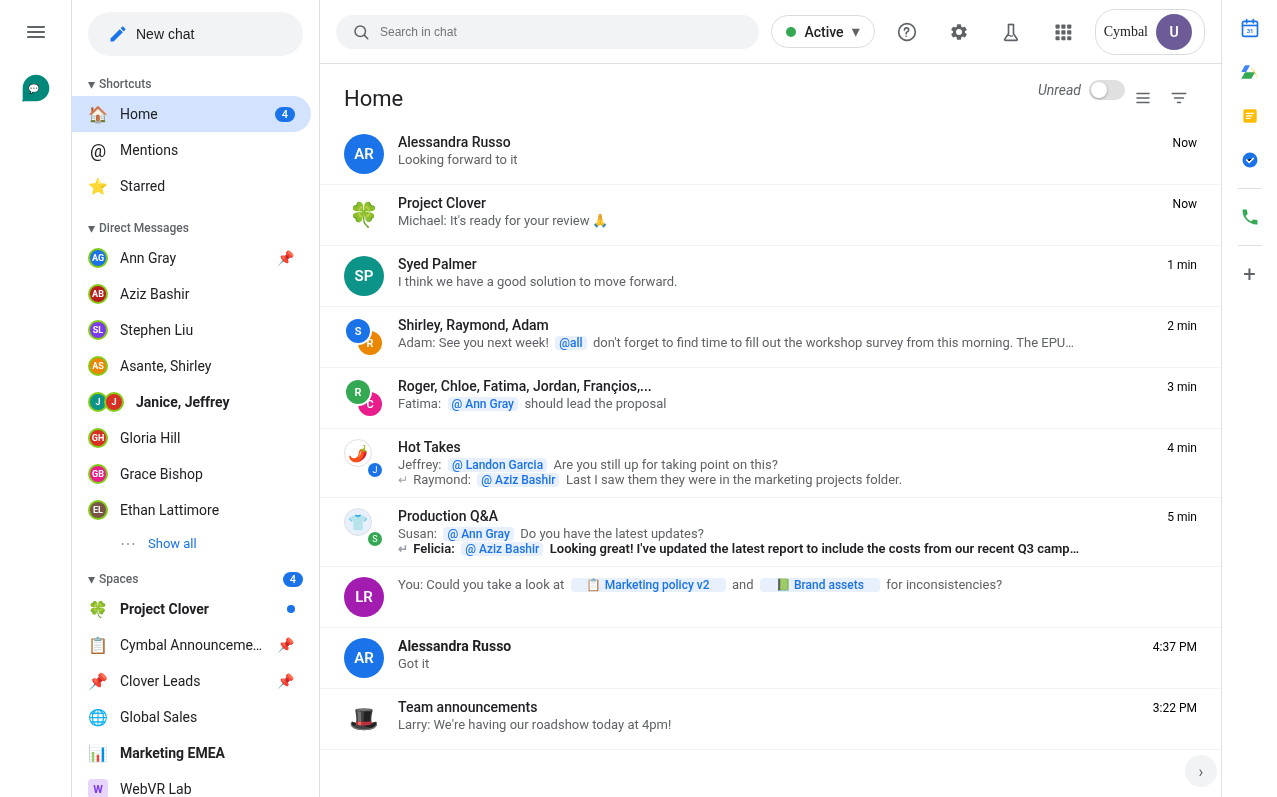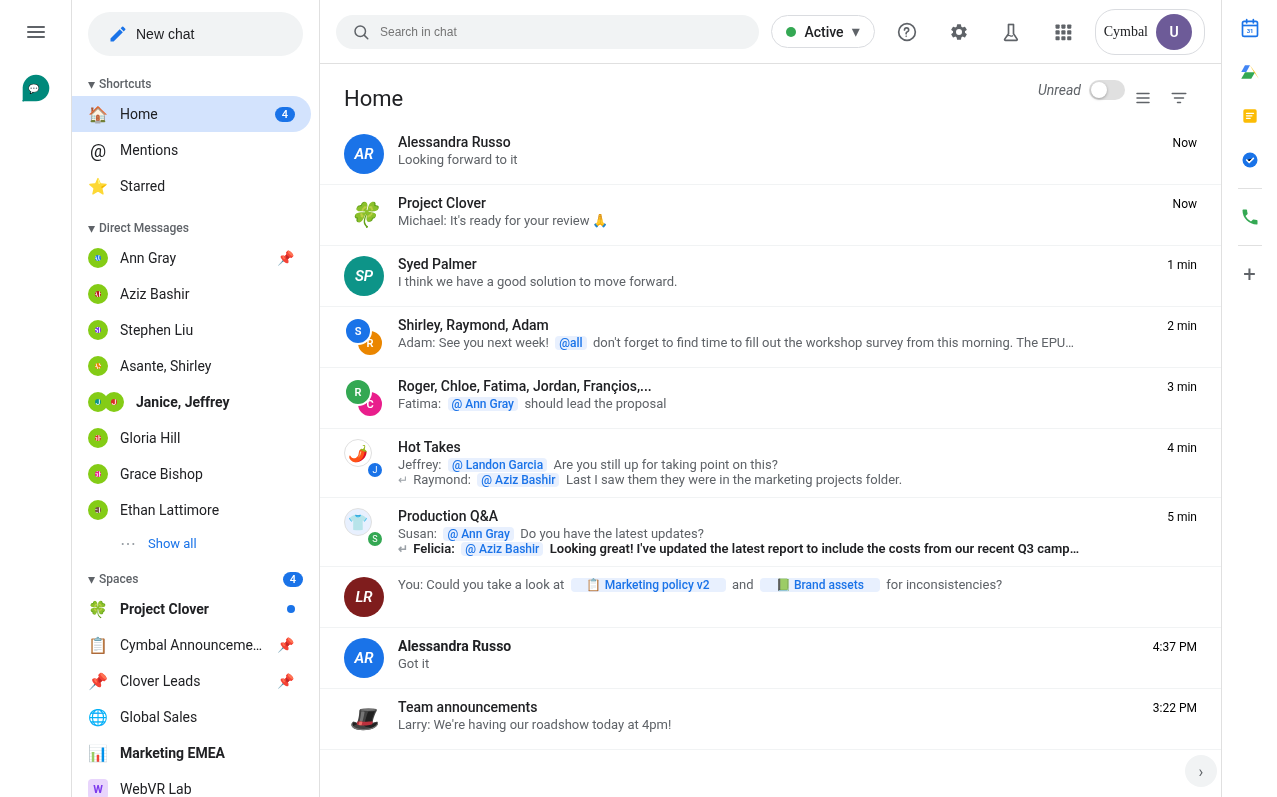--- a/index.html
+++ b/index.html
@@ -91,24 +91,24 @@
     }
     .pin-icon { color: #9aa0a6; font-size: 14px; }
     .dot-indicator { width: 8px; height: 8px; background: #1a73e8; border-radius: 50%; flex-shrink:0; }
 
     .avatar-stack { display: flex; align-items: center; }
     .avatar-sm {
       width: 20px; height: 20px; border-radius: 50%;
       background: #e0e0e0;
       font-size: 9px;
       display: flex; align-items:center; justify-content:center;
-      color: #fff; font-weight:400;
+      color: #fff; font-weight:700;
       flex-shrink:0;
       overflow: hidden;
-      border: 7px solid #84cc16;
+      border: 2px solid #84cc16;
     }
     .avatar-sm:not(:first-child) { margin-left: -4px; }
     .avatar-sm.blue { background: #1a73e8; }
     .avatar-sm.green { background: #b91c1c; }
     .avatar-sm.orange { background: #ea8600; }
     .avatar-sm.purple { background: #7c3aed; }
     .avatar-sm.red { background: #d93025; }
     .avatar-sm.teal { background: #0d9488; }
     .avatar-sm.pink { background: #e91e8c; }
     .avatar-sm.brown { background: #795548; }
@@ -234,24 +234,23 @@
       gap: 14px;
     }
     .chat-avatar {
       width: 40px; height: 40px; border-radius: 50%;
       background: #e0e0e0;
       font-size: 15px;
       display: flex; align-items:center; justify-content:center;
       color: #fff; font-weight:600;
       flex-shrink: 0;
       overflow: hidden;
-      font-style: italic;
     }
     .chat-avatar.blue { background: #1a73e8; }
-    .chat-avatar.purple { background: #7f1d1d; }
+    .chat-avatar.purple { background: #a21caf; }
     .chat-avatar.teal { background: #0d9488; }
     .chat-avatar.emoji { font-size: 24px; background: transparent; }
     .chat-avatar-group {
       width: 40px; height: 40px; position: relative; flex-shrink:0;
     }
     .chat-avatar-group .av1, .chat-avatar-group .av2 {
       width: 28px; height: 28px; border-radius: 50%; position: absolute;
       border: 2px solid #fff;
       font-size: 11px; font-weight:600; color:#fff;
       display:flex; align-items:center; justify-content:center;

